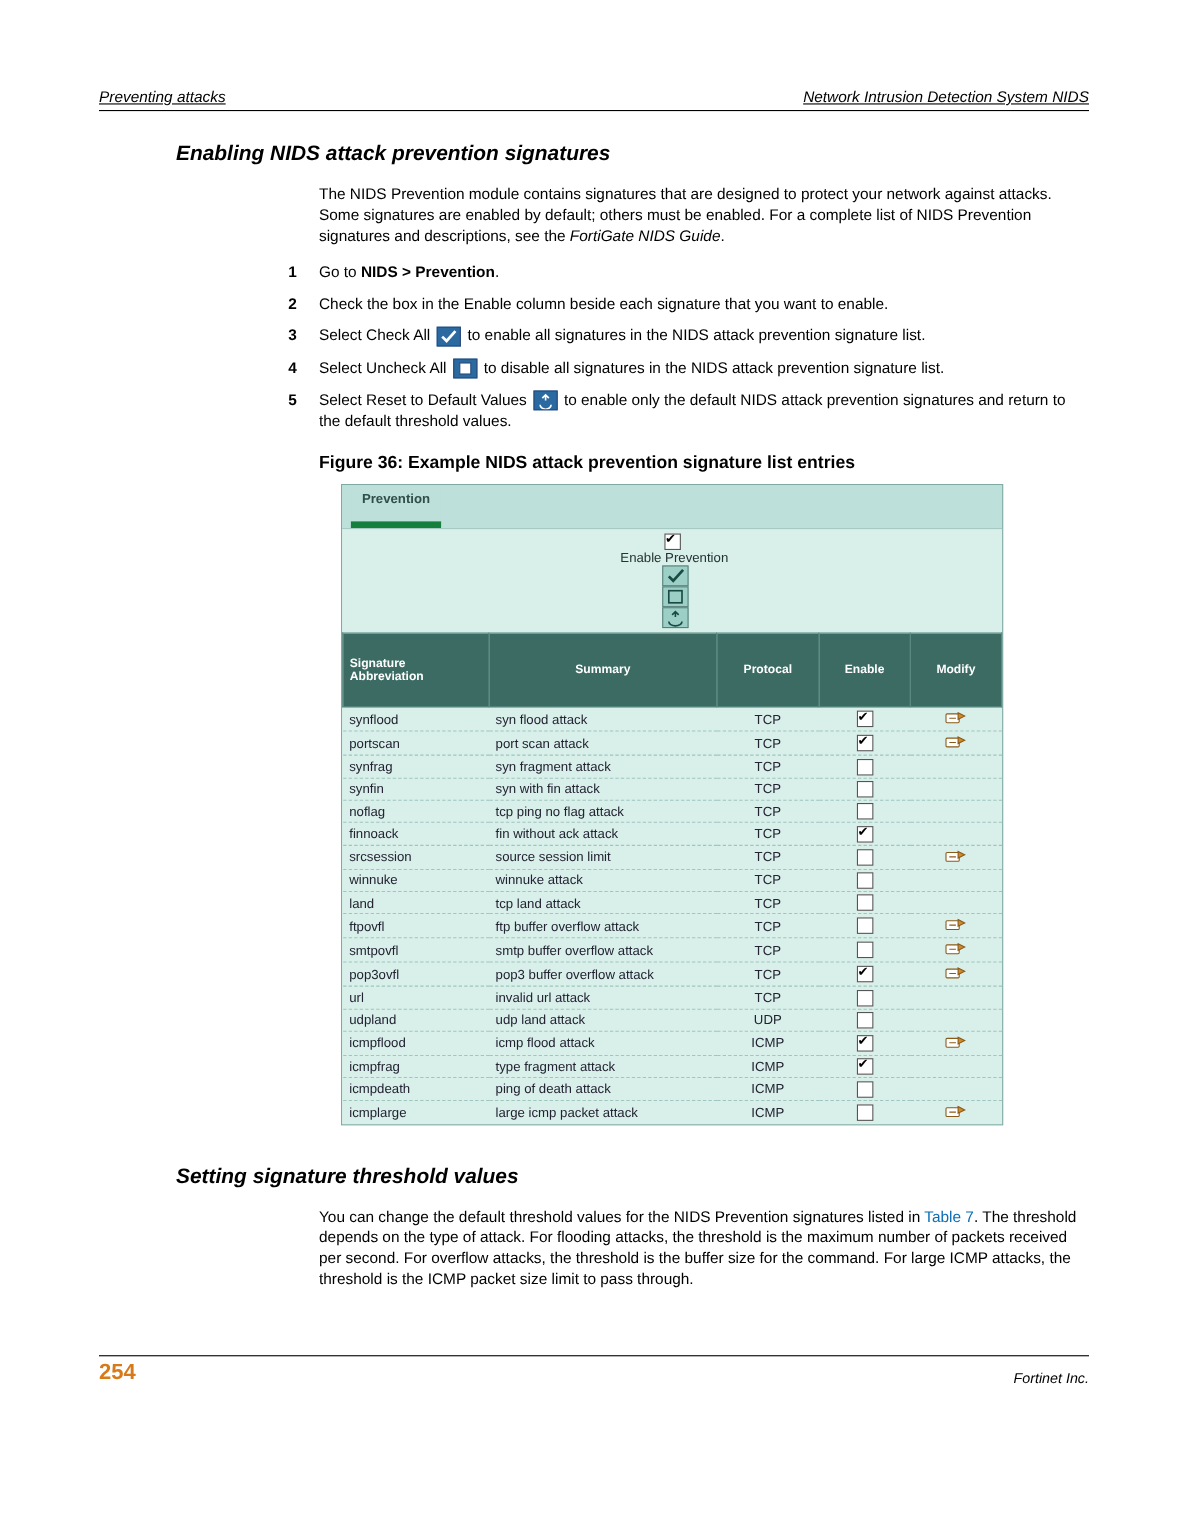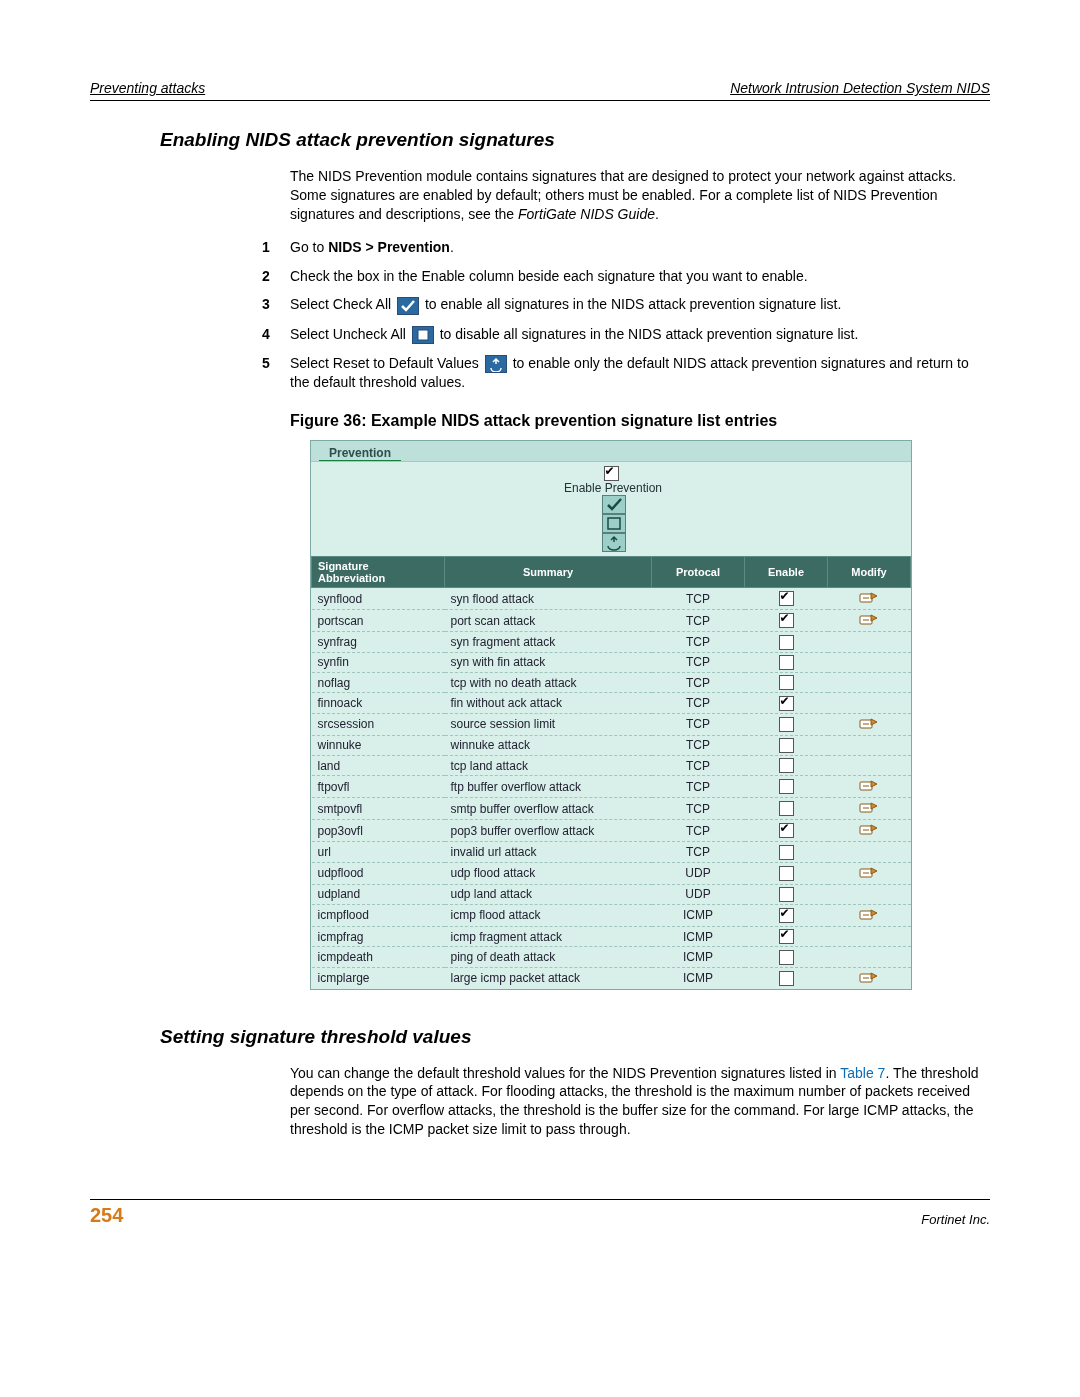--- a/index.html
+++ b/index.html
@@ -82,25 +82,25 @@
     border: 1px solid #7fa9a3;
     font-family: Verdana, Geneva, sans-serif;
     font-size: 12px;
   }
   .ui-tab {
     background: #bde0da;
     padding: 2px 0 0 8px;
   }
   .ui-tab .tab {
     display: inline-block;
-    padding: 3px 10px 0 10px;
+    padding: 3px 10px 14px 10px;
     font-weight: bold;
     color: #2f4f4a;
     background: #bde0da;
-    border-bottom: 1px solid #15803d;
+    border-bottom: 6px solid #15803d;
     position: relative;
   }
   .ui-tab .tab-edge {
     display:inline-block;
     width: 14px; height: 18px;
     vertical-align: bottom;
     position: relative;
   }
   .ui-tab .tab-edge::before{
     content:"";
@@ -145,21 +145,21 @@
   table.nids {
     width: 100%;
     border-collapse: collapse;
     background: #d9efe9;
     font-size: 12px;
   }
   table.nids th {
     background: #3b6b63;
     color: #fff;
     font-weight: bold;
-    padding: 3px 6px;
+    padding: 21px 6px;
     text-align: center;
     border: 1px solid #5a8a82;
     font-size: 11px;
   }
   table.nids th:first-child { text-align:left; }
   table.nids td {
     padding: 2px 6px;
     border-top: 1px dashed #9ec5be;
     color: #223;
   }
@@ -317,21 +317,21 @@
           </tr>
           <tr>
             <td>synfin</td>
             <td>syn with fin attack</td>
             <td class="c-proto">TCP</td>
             <td class="c-enable"><span class="chk"></span></td>
             <td class="c-modify"></td>
           </tr>
           <tr>
             <td>noflag</td>
-            <td>tcp with no death attack</td>
+            <td>tcp ping no flag attack</td>
             <td class="c-proto">TCP</td>
             <td class="c-enable"><span class="chk"></span></td>
             <td class="c-modify"></td>
           </tr>
           <tr>
             <td>finnoack</td>
             <td>fin without ack attack</td>
             <td class="c-proto">TCP</td>
             <td class="c-enable"><span class="chk on"></span></td>
             <td class="c-modify"></td>
@@ -393,31 +393,20 @@
                   <path d="M4 8 h6" stroke="#8a5a1a"></path>
                   <path d="M12 3 l6 3 l-6 3 z" fill="#d08a2a" stroke="#8a5a1a"></path>
                 </svg></span></td>
           </tr>
           <tr>
             <td>url</td>
             <td>invalid url attack</td>
             <td class="c-proto">TCP</td>
             <td class="c-enable"><span class="chk"></span></td>
             <td class="c-modify"></td>
-          </tr>
-          <tr>
-            <td>udpflood</td>
-            <td>udp flood attack</td>
-            <td class="c-proto">UDP</td>
-            <td class="c-enable"><span class="chk"></span></td>
-            <td class="c-modify"><span class="modify-icon"><svg width="20" height="14">
-                  <rect x="1" y="4" width="12" height="8" rx="1" fill="#fff" stroke="#8a5a1a"></rect>
-                  <path d="M4 8 h6" stroke="#8a5a1a"></path>
-                  <path d="M12 3 l6 3 l-6 3 z" fill="#d08a2a" stroke="#8a5a1a"></path>
-                </svg></span></td>
           </tr>
           <tr>
             <td>udpland</td>
             <td>udp land attack</td>
             <td class="c-proto">UDP</td>
             <td class="c-enable"><span class="chk"></span></td>
             <td class="c-modify"></td>
           </tr>
           <tr>
             <td>icmpflood</td>
@@ -425,21 +414,21 @@
             <td class="c-proto">ICMP</td>
             <td class="c-enable"><span class="chk on"></span></td>
             <td class="c-modify"><span class="modify-icon"><svg width="20" height="14">
                   <rect x="1" y="4" width="12" height="8" rx="1" fill="#fff" stroke="#8a5a1a"></rect>
                   <path d="M4 8 h6" stroke="#8a5a1a"></path>
                   <path d="M12 3 l6 3 l-6 3 z" fill="#d08a2a" stroke="#8a5a1a"></path>
                 </svg></span></td>
           </tr>
           <tr>
             <td>icmpfrag</td>
-            <td>icmp fragment attack</td>
+            <td>type fragment attack</td>
             <td class="c-proto">ICMP</td>
             <td class="c-enable"><span class="chk on"></span></td>
             <td class="c-modify"></td>
           </tr>
           <tr>
             <td>icmpdeath</td>
             <td>ping of death attack</td>
             <td class="c-proto">ICMP</td>
             <td class="c-enable"><span class="chk"></span></td>
             <td class="c-modify"></td>

